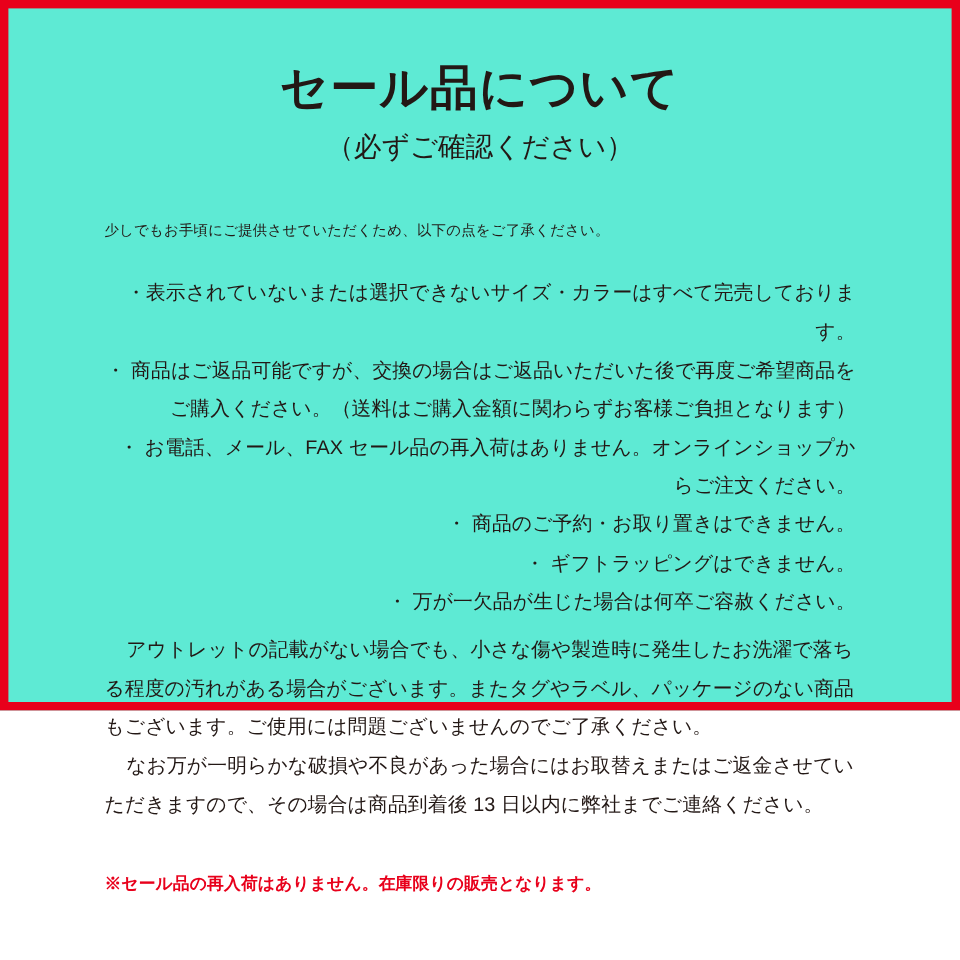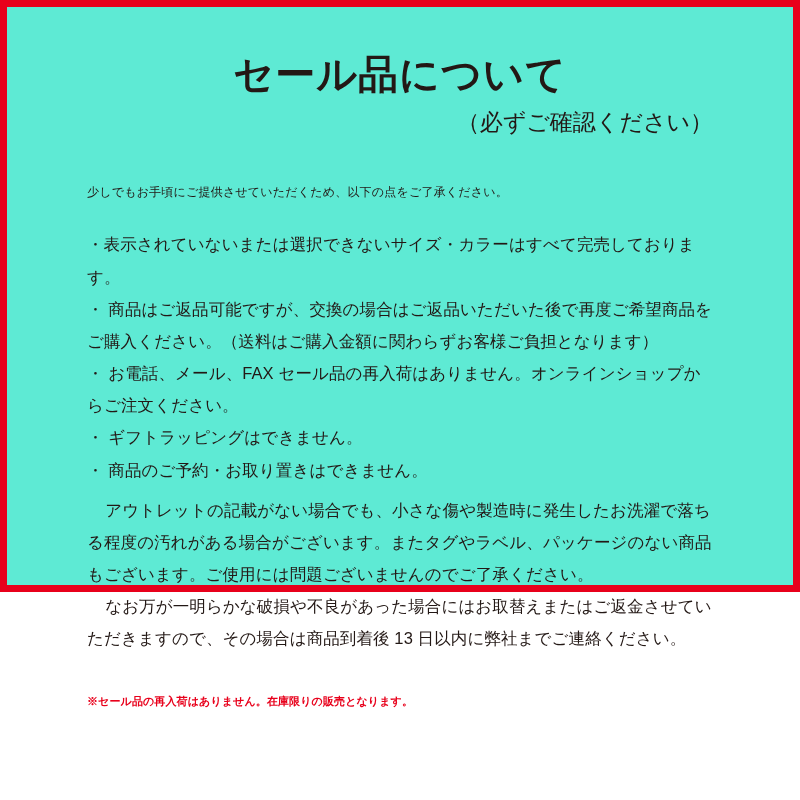--- a/index.html
+++ b/index.html
@@ -35,21 +35,21 @@
     text-align: center;
     font-size: 40px;
     font-weight: bold;
     letter-spacing: 1px;
     line-height: 1.25;
     margin: 0;
     padding-top: 4px;
     color: #231815;
   }
   .subtitle {
-    text-align: right;
+    text-align: center;
     font-size: 23px;
     font-weight: normal;
     margin: 8px 0 0 0;
     color: #231815;
     letter-spacing: 0px;
   }
   .lead {
     font-size: 12px;
     line-height: 1.7;
     margin: 44px 0 0 0;
@@ -60,35 +60,36 @@
     margin: 26px 0 0 0;
     padding: 0;
     list-style: none;
   }
   .bullets li {
     font-size: 16.5px;
     line-height: 1.95;
     letter-spacing: 0.1px;
     color: #231815;
     text-indent: 0;
+    text-align: right;
   }
   .paragraphs {
     margin: 8px 0 0 0;
   }
   .paragraphs p {
     font-size: 16.5px;
     line-height: 1.95;
     letter-spacing: 0.1px;
     margin: 0;
     text-indent: 1.1em;
     color: #231815;
   }
   .notice {
     margin: 38px 0 0 0;
-    font-size: 11px;
+    font-size: 14px;
     font-weight: bold;
     color: #e8001b;
     letter-spacing: 0.1px;
     line-height: 1.6;
   }
 </style>
 </head>
 <body>
 
 <div class="page">
@@ -96,22 +97,23 @@
 
     <h1 class="title">セール品について</h1>
     <div class="subtitle">（必ずご確認ください）</div>
 
     <p class="lead">少しでもお手頃にご提供させていただくため、以下の点をご了承ください。</p>
 
     <ul class="bullets">
       <li>・表示されていないまたは選択できないサイズ・カラーはすべて完売しております。</li>
       <li>・ 商品はご返品可能ですが、交換の場合はご返品いただいた後で再度ご希望商品をご購入ください。（送料はご購入金額に関わらずお客様ご負担となります）</li>
       <li>・ お電話、メール、FAX セール品の再入荷はありません。オンラインショップからご注文ください。</li>
+      <li>・ 商品のご予約・お取り置きはできません。</li>
       <li>・ ギフトラッピングはできません。</li>
-      <li>・ 商品のご予約・お取り置きはできません。</li>
+      <li>・ 万が一欠品が生じた場合は何卒ご容赦ください。</li>
     </ul>
 
     <div class="paragraphs">
       <p>アウトレットの記載がない場合でも、小さな傷や製造時に発生したお洗濯で落ちる程度の汚れがある場合がございます。またタグやラベル、パッケージのない商品もございます。ご使用には問題ございませんのでご了承ください。</p>
       <p>なお万が一明らかな破損や不良があった場合にはお取替えまたはご返金させていただきますので、その場合は商品到着後 13 日以内に弊社までご連絡ください。</p>
     </div>
 
     <div class="notice">※セール品の再入荷はありません。在庫限りの販売となります。</div>
 
   </div>

